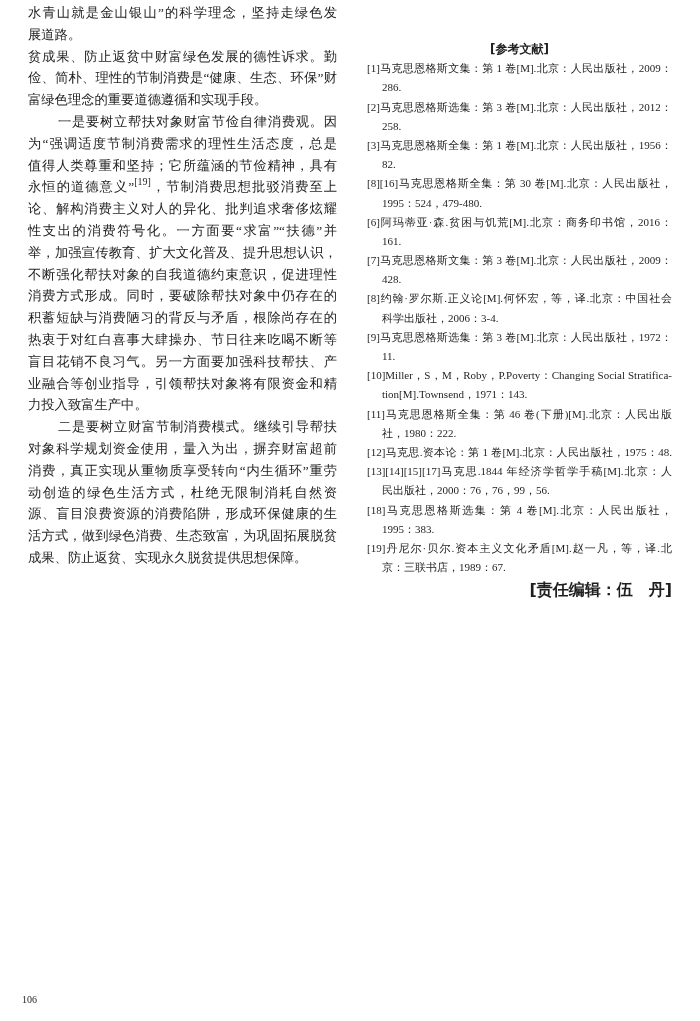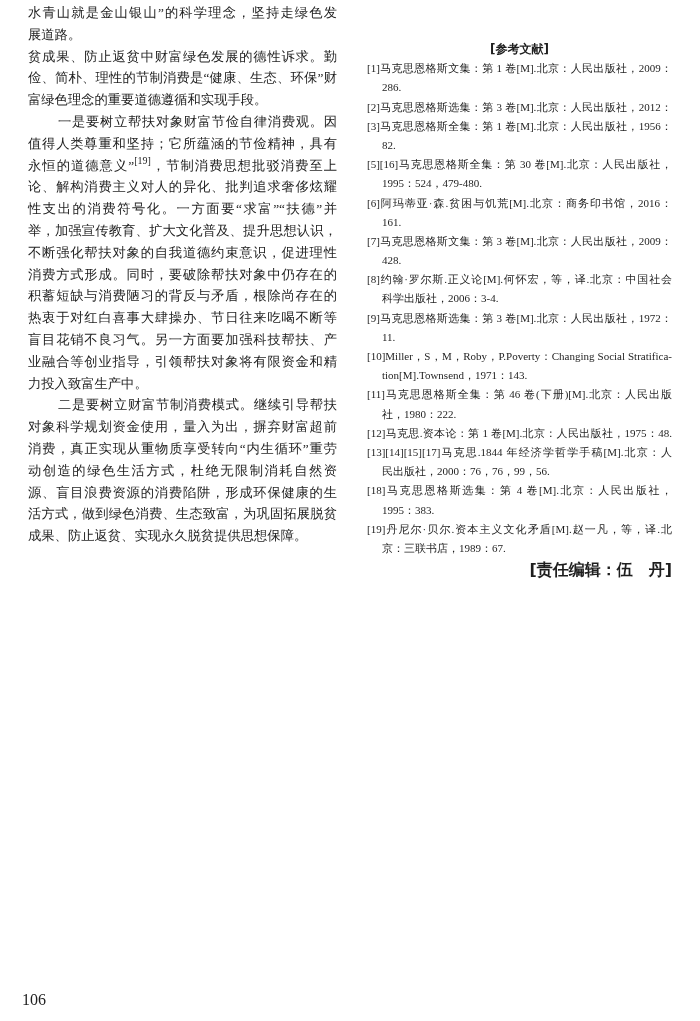--- a/index.html
+++ b/index.html
@@ -36,41 +36,42 @@
   }
   .rl.cont { padding-left:15px; text-align-last:left; }
   .editor-note {
     margin-top:2.4px; height:19.2px; text-align:right;
     font-family:"DejaVu Sans", "Liberation Sans", sans-serif;
     font-weight:bold; font-size:16px;
   }
   .page-number {
     position:absolute; left:22px; top:991px;
     font-family:"Liberation Serif", "DejaVu Serif", serif;
-    font-size:16px; line-height:18px;
+    font-size:10px; line-height:18px;
   }
 </style>
 </head>
 <body>
 
 <div class="col-left">
 
   <div>
     <span class="ln">水青山就是金山银山”的科学理念，坚持走绿色发</span>
     <span class="ln end">展道路。</span>
   </div>
 
   <div>
     <span class="ln">贫成果、防止返贫中财富绿色发展的德性诉求。勤</span>
     <span class="ln">俭、简朴、理性的节制消费是“健康、生态、环保”财</span>
     <span class="ln end">富绿色理念的重要道德遵循和实现手段。</span>
   </div>
 
   <div>
     <span class="ln ind">一是要树立帮扶对象财富节俭自律消费观。因</span>
+    <span class="ln">为“强调适度节制消费需求的理性生活态度，总是</span>
     <span class="ln">值得人类尊重和坚持；它所蕴涵的节俭精神，具有</span>
     <span class="ln"><span>永恒的道德意义”</span><sup class="cite">[19]</sup><span>，节制消费思想批驳消费至上</span></span>
     <span class="ln">论、解构消费主义对人的异化、批判追求奢侈炫耀</span>
     <span class="ln">性支出的消费符号化。一方面要“求富”“扶德”并</span>
     <span class="ln">举，加强宣传教育、扩大文化普及、提升思想认识，</span>
     <span class="ln">不断强化帮扶对象的自我道德约束意识，促进理性</span>
     <span class="ln">消费方式形成。同时，要破除帮扶对象中仍存在的</span>
     <span class="ln">积蓄短缺与消费陋习的背反与矛盾，根除尚存在的</span>
     <span class="ln">热衷于对红白喜事大肆操办、节日往来吃喝不断等</span>
     <span class="ln">盲目花销不良习气。另一方面要加强科技帮扶、产</span>
@@ -91,27 +92,28 @@
 
 <div class="col-right">
   <div class="ref-heading">[参考文献]</div>
 
   <div>
     <span class="rl">[1]马克思恩格斯文集：第 1 卷[M].北京：人民出版社，2009：</span>
     <span class="rl cont">286.</span>
   </div>
   <div>
     <span class="rl">[2]马克思恩格斯选集：第 3 卷[M].北京：人民出版社，2012：</span>
+    <span class="rl cont">258.</span>
   </div>
   <div>
     <span class="rl">[3]马克思恩格斯全集：第 1 卷[M].北京：人民出版社，1956：</span>
     <span class="rl cont">82.</span>
   </div>
   <div>
-    <span class="rl">[5][16]马克思恩格斯全集：第 30 卷[M].北京：人民出版社，</span>
+    <span class="rl">[8][16]马克思恩格斯全集：第 30 卷[M].北京：人民出版社，</span>
     <span class="rl cont">1995：524，479-480.</span>
   </div>
   <div>
     <span class="rl">[6]阿玛蒂亚·森.贫困与饥荒[M].北京：商务印书馆，2016：</span>
     <span class="rl cont">161.</span>
   </div>
   <div>
     <span class="rl">[7]马克思恩格斯文集：第 3 卷[M].北京：人民出版社，2009：</span>
     <span class="rl cont">428.</span>
   </div>

